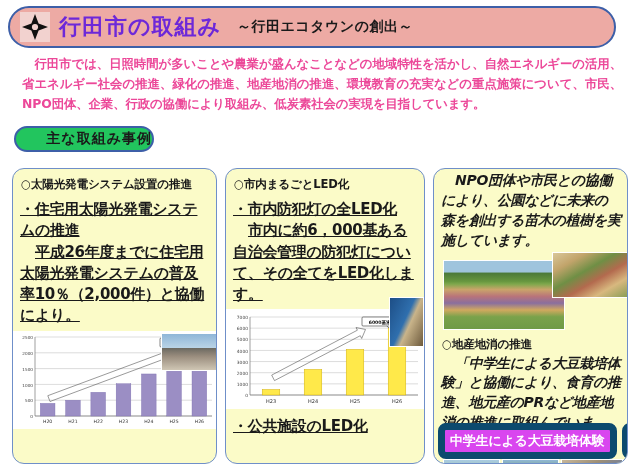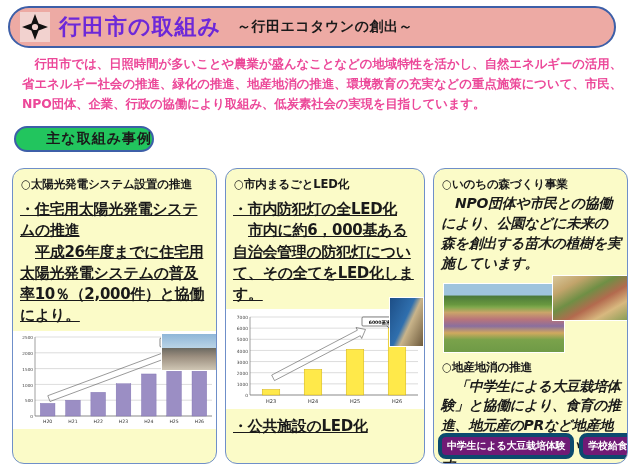--- a/index.html
+++ b/index.html
@@ -118,24 +118,24 @@
   .ph-lunch{
     background:linear-gradient(150deg,#c8b79a 0%,#9e8f76 30%,#6f7fa0 55%,#b98f73 80%,#7d7a66 100%);
   }
 
   
   .cap-row{
     position:absolute;left:4px;bottom:4px;width:187px;
     display:flex;gap:5px;justify-content:space-between;
   }
   .cap{
-    background:#701a75;color:#ffffff;border-radius:8px;
-    font-size:10px;font-weight:bold;letter-spacing:-0.2px;
+    background:#d946ef;color:#ffffff;border-radius:8px;
+    font-size:13px;font-weight:bold;letter-spacing:-0.2px;
     padding:2px 5px;white-space:nowrap;
-    border:4px solid #0c4a6e;
+    border:7px solid #0c4a6e;
   }
 
   .photo-abs{position:absolute;}
 </style>
 </head>
 <body>
 
 <div class="banner">
   <span class="emblem">
     <svg width="30" height="30" viewBox="0 0 30 30">
@@ -259,21 +259,20 @@
       </svg>
     <div class="chart-photo ph-pole photo-abs" style="left:163px;top:-12px;width:33px;height:48px;"></div>
   </div>
 
   <div class="bullet">
     <span class="lead">・公共施設のLED化</span>
   </div>
 </div>
 
 <div class="col" id="col3">
-  <div class="col-head">○いのちの森づくり事業</div>
   <div class="para">NPO団体や市民との協働により、公園などに未来の森を創出する苗木の植樹を実施しています。</div>
 
   <div style="position:relative;height:74px;margin-top:5px;">
     <div class="ph-group photo-abs" style="left:9px;top:4px;width:120px;height:68px;border:1px solid #fff;"></div>
     <div class="ph-kids photo-abs" style="left:118px;top:-4px;width:74px;height:44px;border:1px solid #fff;"></div>
   </div>
 
   <div class="col-head" style="margin-top:7px;">○地産地消の推進</div>
   <div class="para">「中学生による大豆栽培体験」と協働により、食育の推進、地元産のPRなど地産地消の推進に取組んでいます。</div>
 

